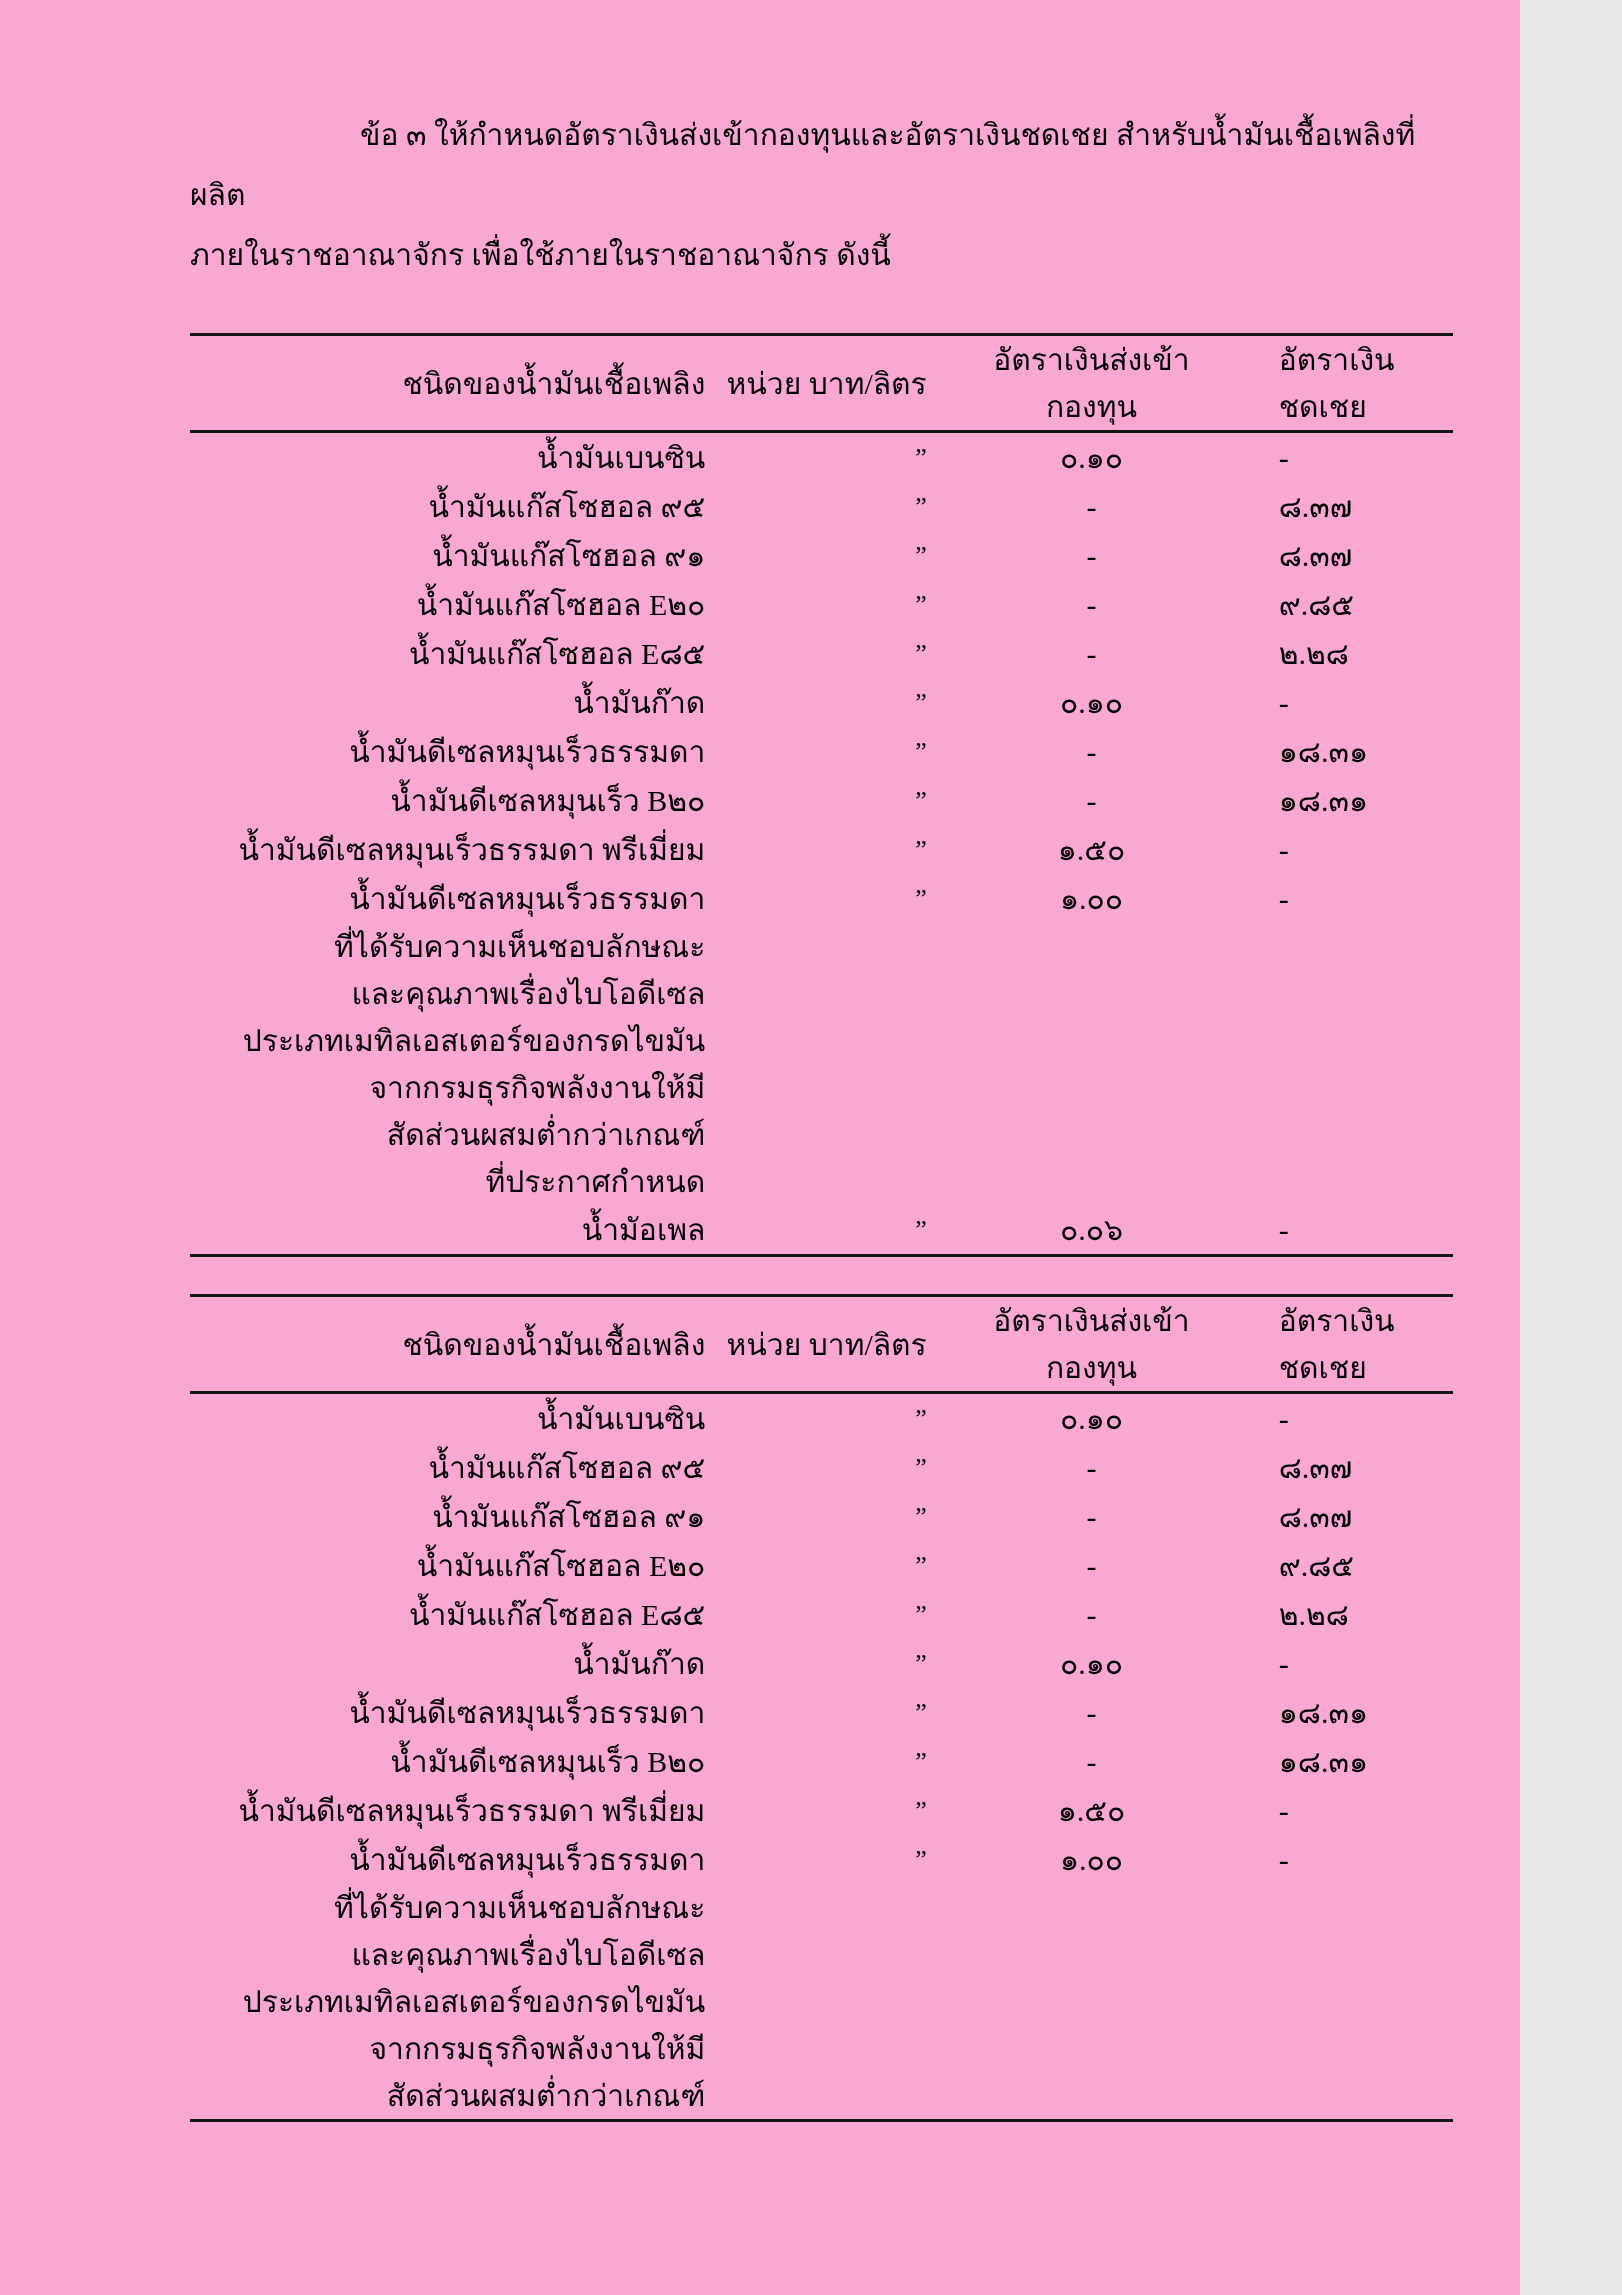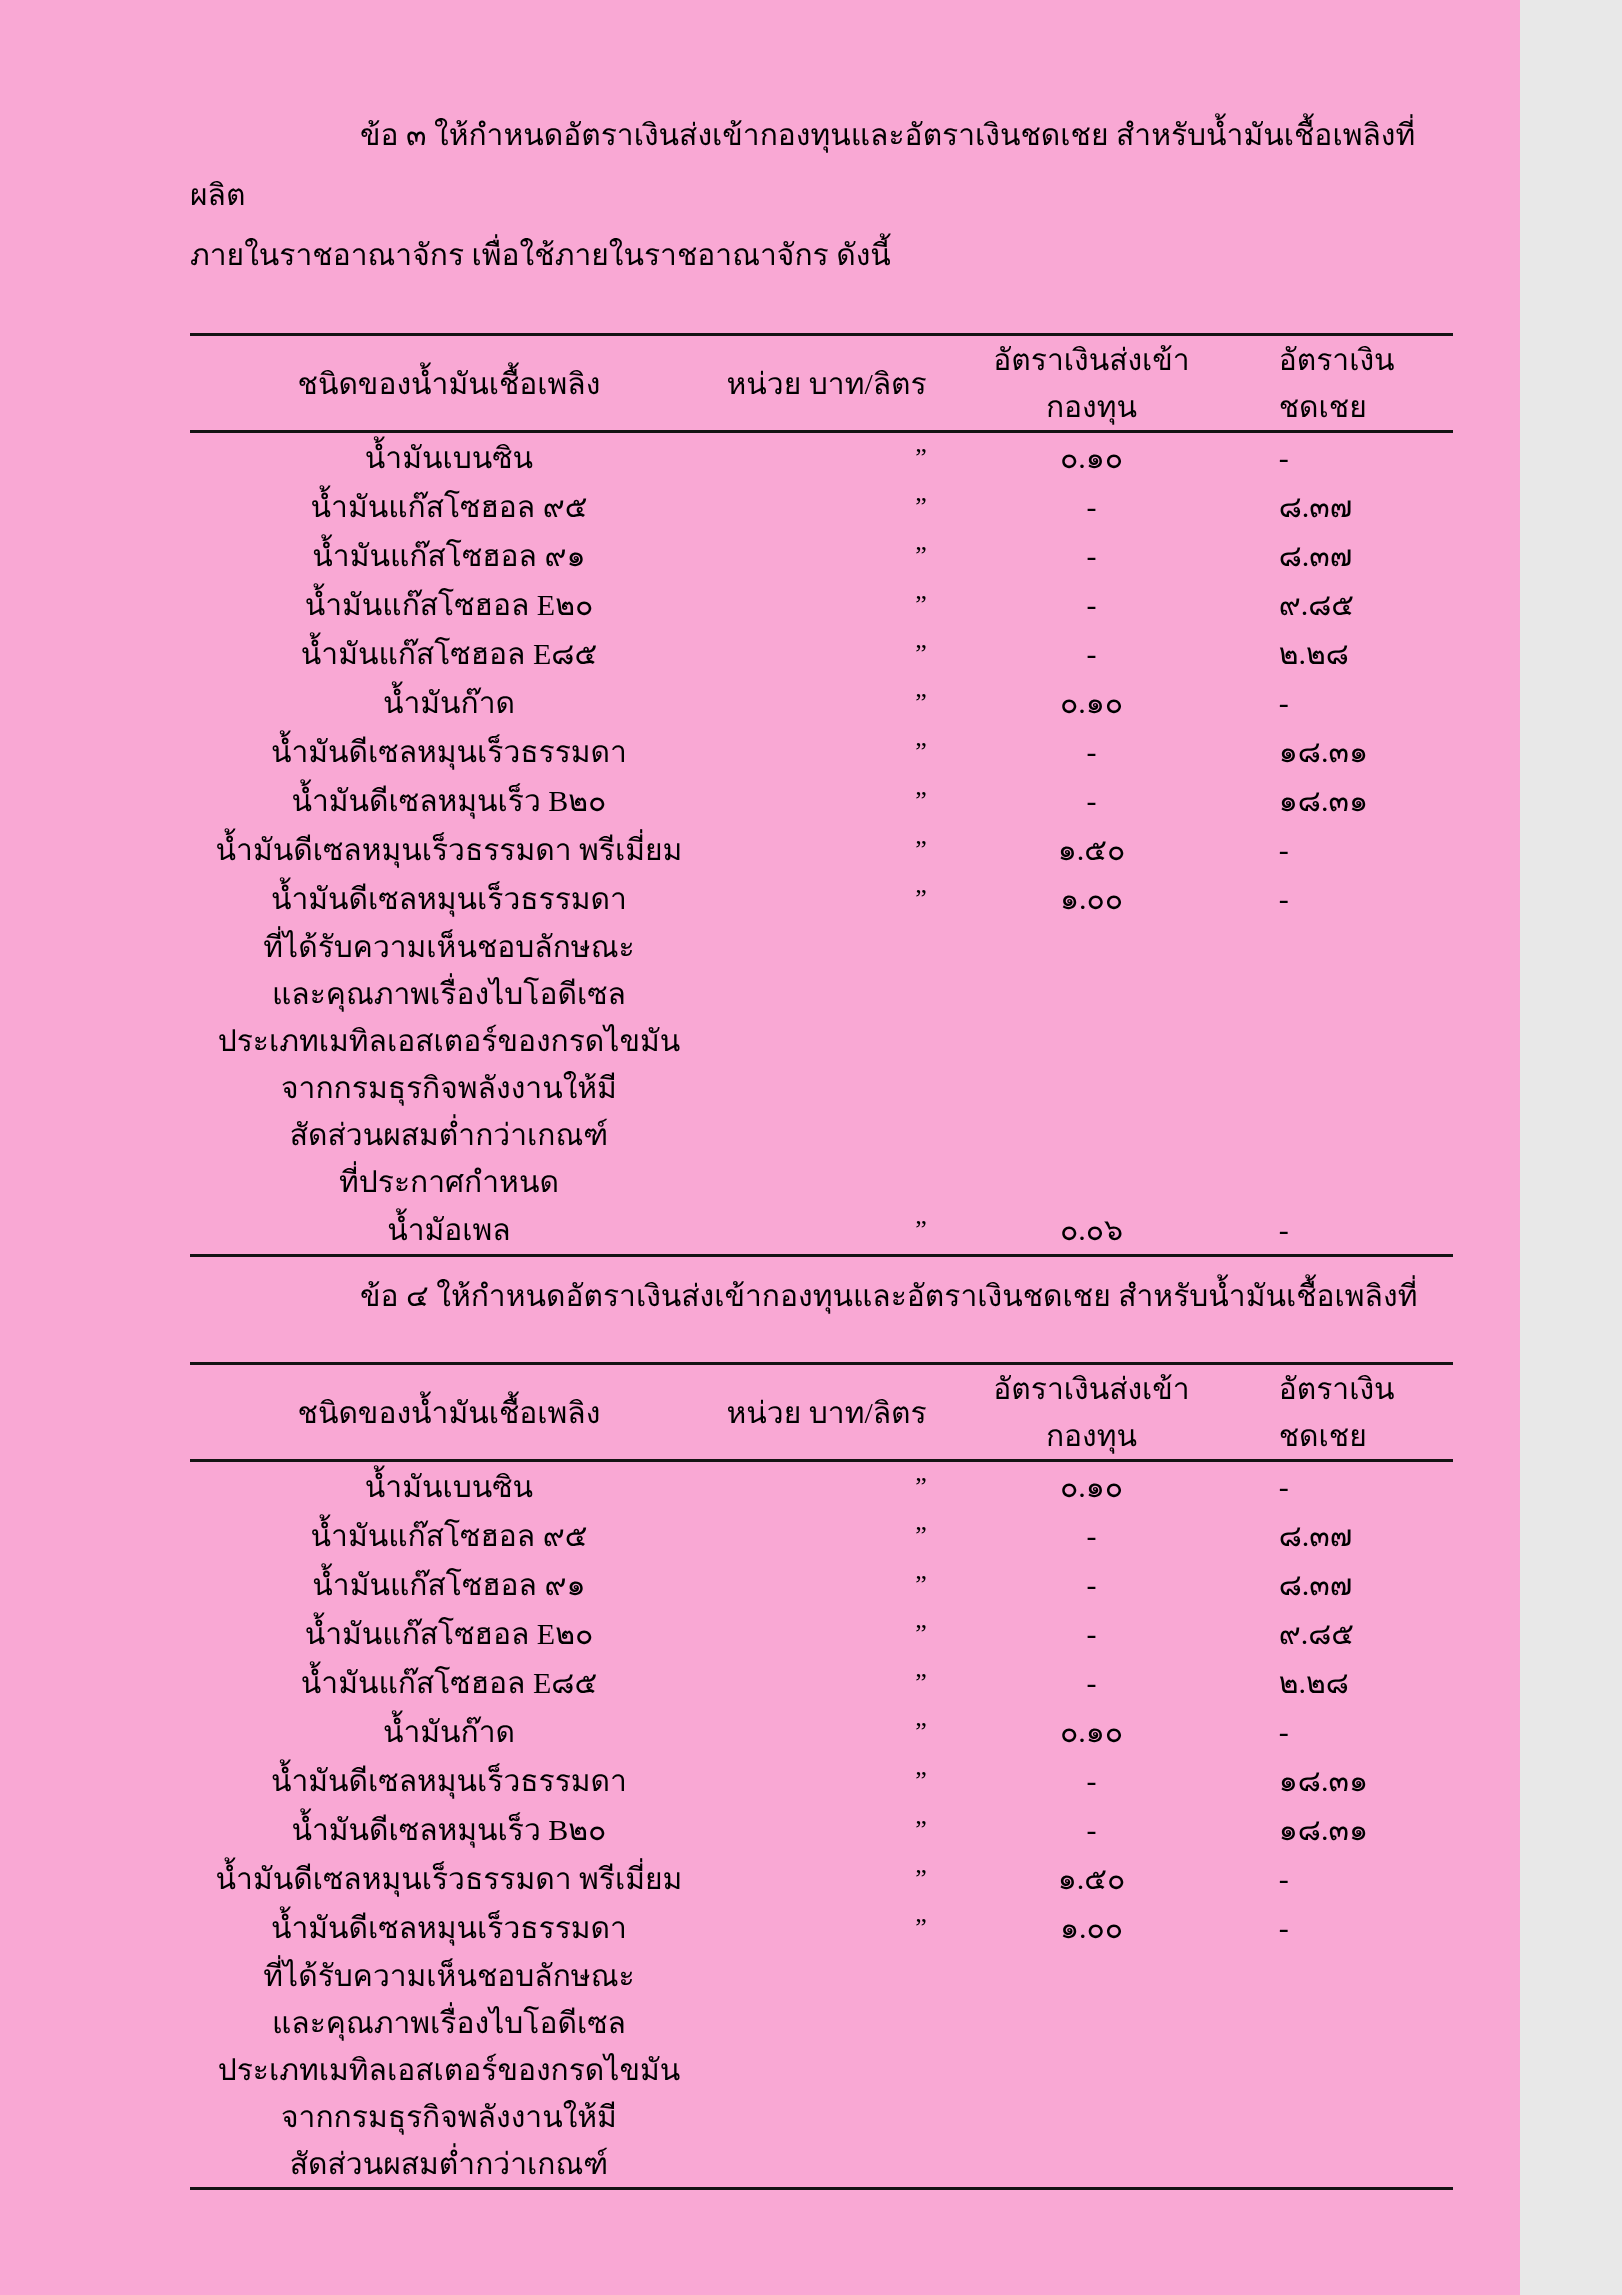--- a/index.html
+++ b/index.html
@@ -44,21 +44,21 @@
   tbody td {
     font-size:30px;
     height:49px;
     padding:0;
     vertical-align:middle;
     white-space:nowrap;
     overflow:visible;
   }
   tr.cont td { height:38px; }
 
-  .c-fuel { text-align:center;  padding-left:2.6px; }
+  .c-fuel { text-align:right;  padding-left:2.6px; }
   .c-unit { text-align:right; padding-right:23.6px; }
   .c-fund { text-align:center; padding-right:46px; }
   .c-comp { text-align:left; padding-right:42px; }
   td.c-unit { font-size:26px; }
 </style>
 </head>
 <body>
 
 <div class="page">
   <div class="content">
@@ -183,21 +183,20 @@
           <tr>
     <td class="c-fuel">น้ำมัอเพล</td>
     <td class="c-unit">”</td>
     <td class="c-fund">๐.๐๖</td>
     <td class="c-comp">-</td>
   </tr>
         </tbody>
     </table>
 
     <div class="para" id="p2">
-      <div class="line1">ข้อ ๔ ให้กำหนดอัตราเงินส่งเข้ากองทุนและอัตราเงินชดเชย สำหรับน้ำมันเชื้อเพลิงที่</div>
     </div>
 
     <table class="doc-table" id="table2">
       <colgroup>
           <col class="w1">
           <col class="w2">
           <col class="w3">
           <col class="w4">
         </colgroup>
       <thead>

